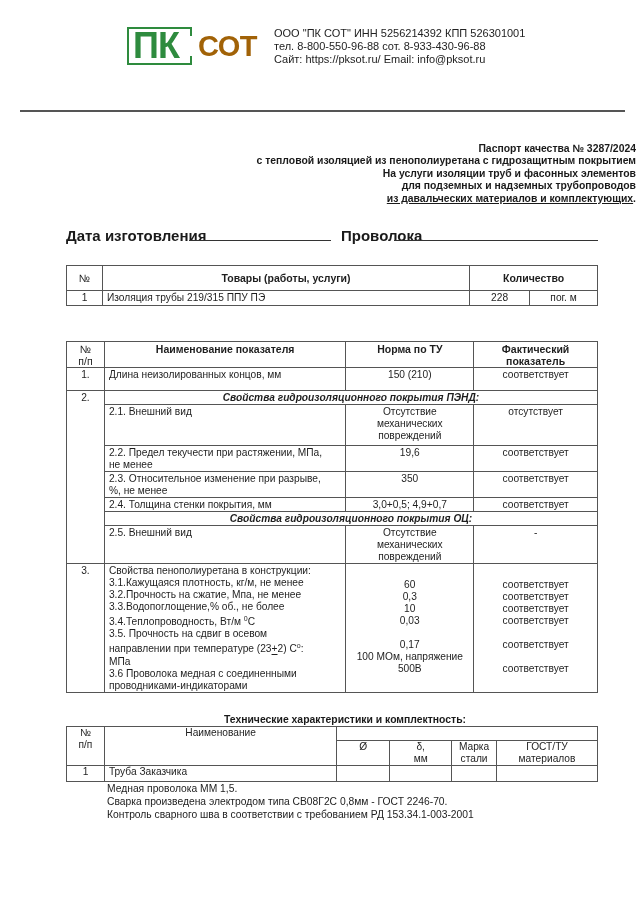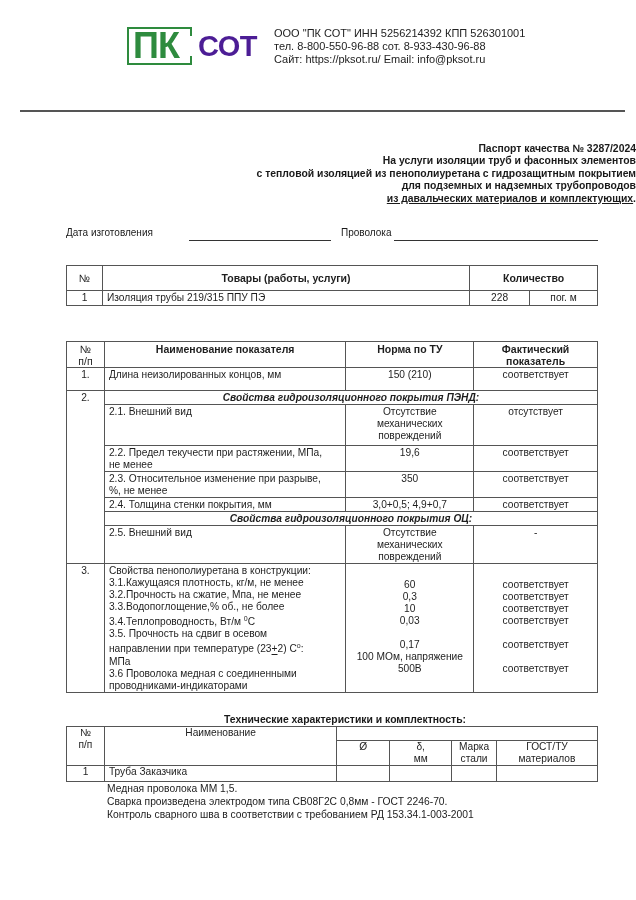--- a/index.html
+++ b/index.html
@@ -4,31 +4,31 @@
 <style>
   * { box-sizing: border-box; margin: 0; padding: 0; }
   html, body { width: 636px; height: 900px; background: #ffffff; overflow: hidden; }
   body { position: relative; font-family: "Liberation Sans", sans-serif; color: #1a1a1a; font-size: 10px; }
 
   .logo { position: absolute; left: 127px; top: 26px; width: 142px; height: 40px; display: flex; align-items: center; }
   .logo-pk { position: relative; width: 63px; height: 38px; border: 2px solid #2e8b3e; border-right: none; display: flex; align-items: center; justify-content: flex-start; padding-left: 4px; }
   .logo-pk::after { content: ""; position: absolute; right: -2px; top: -2px; width: 2px; height: 9px; background: #2e8b3e; }
   .logo-pk::before { content: ""; position: absolute; right: -2px; bottom: -2px; width: 2px; height: 9px; background: #2e8b3e; }
   .logo-pk span { font-family: "Liberation Sans", sans-serif; font-weight: bold; font-size: 36px; color: #2e8b3e; letter-spacing: -1px; line-height: 36px; }
-  .logo-sot { font-family: "Liberation Sans", sans-serif; font-weight: bold; font-size: 29px; color: #4c1d95; margin-left: 8px; letter-spacing: -0.5px; }
+  .logo-sot { font-family: "Liberation Sans", sans-serif; font-weight: bold; font-size: 29px; color: #a16207; margin-left: 8px; letter-spacing: -0.5px; }
 
   .company { position: absolute; left: 274px; top: 27px; font-size: 11px; line-height: 13px; color: #222; }
 
   .hr-top { position: absolute; left: 20px; top: 110px; width: 605px; height: 2px; background: #555; }
 
   .title-block { position: absolute; left: 0; top: 143px; width: 636px; text-align: right; font-weight: bold; font-size: 10.4px; line-height: 12.4px; color: #1a1a1a; }
   .title-block .u { text-decoration: underline; margin-left: 12px; }
   .title-block div { padding-left: 30px; }
 
-  .meta-row { position: absolute; top: 227px; font-weight: normal; font-size: 10px; text-align: right; }
+  .meta-row { position: absolute; top: 227px; font-weight: bold; font-size: 15px; text-align: right; }
   .meta-line { position: absolute; top: 240px; height: 1px; background: #333; }
 
   table { position: absolute; border-collapse: collapse; font-size: 10.2px; color: #1e1e1e; }
   td, th { border: 1px solid #555; vertical-align: top; font-weight: normal; }
   th { font-weight: bold; }
 
   #t1 { left: 66px; top: 265px; width: 532px; }
   #t1 th { height: 25px; vertical-align: middle; font-size: 10.5px; }
   #t1 td { height: 15px; line-height: 13px; padding: 0 4px; }
   .c { text-align: center; }
@@ -57,22 +57,22 @@
 <div class="company">
   <div>ООО "ПК СОТ" ИНН 5256214392 КПП 526301001</div>
   <div>тел. 8-800-550-96-88 сот. 8-933-430-96-88</div>
   <div>Сайт: https://pksot.ru/ Email: info@pksot.ru</div>
 </div>
 
 <div class="hr-top"></div>
 
 <div class="title-block">
   <div>Паспорт качества № 3287/2024</div>
+  <div>с тепловой изоляцией из пенополиуретана с гидрозащитным покрытием</div>
   <div>На услуги изоляции труб и фасонных элементов</div>
-  <div>с тепловой изоляцией из пенополиуретана с гидрозащитным покрытием</div>
   <div>для подземных и надземных трубопроводов</div>
   <div><span class="u">из давальческих материалов и комплектующих</span><span>.</span></div>
 </div>
 
 <div class="meta-row" style="left:66px;">Дата изготовления</div>
 <div class="meta-line" style="left:189px; width:142px;"></div>
 <div class="meta-row" style="left:341px;">Проволока</div>
 <div class="meta-line" style="left:394px; width:204px;"></div>
 
 <table id="t1">

